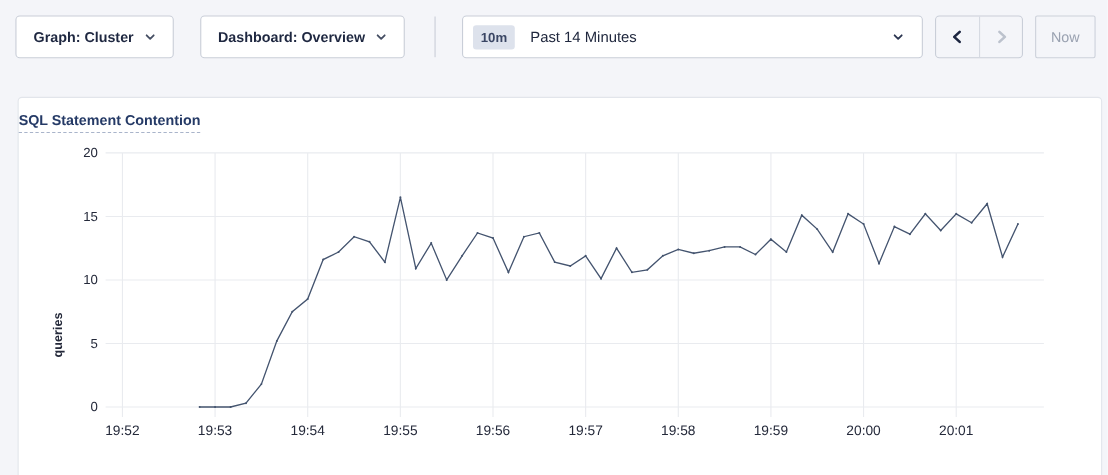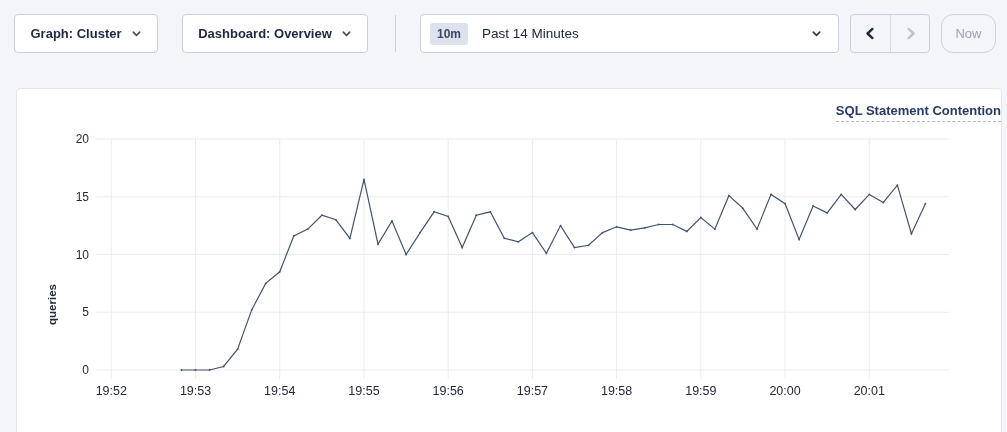--- a/index.html
+++ b/index.html
@@ -41,30 +41,30 @@
     border:1px solid #c9ced8; border-radius:4px; display:flex;
   }
   .arrow-btn { width:50%; display:flex; align-items:center; justify-content:center; cursor:pointer; }
   .arrow-btn + .arrow-btn { border-left:1px solid #d6dae2; }
   .arrow-btn svg { width:13px; height:13px; }
   .arrow-btn polyline { fill:none; stroke-width:2.2; stroke-linecap:round; stroke-linejoin:round; }
   .arrow-prev polyline { stroke:#1c2540; }
   .arrow-next polyline { stroke:#bcc2cd; }
   .now-btn {
     position:absolute; left:941px; top:14px; width:55px; height:39px;
-    background:transparent; border:1px solid #ccd1da; border-radius:12px;
+    background:transparent; border:1px solid #ccd1da; border-radius:2px;
     font-family:"Liberation Sans", sans-serif;
     font-size:13px; color:#9aa2b1; display:flex; align-items:center; justify-content:center;
   }
   
   .card {
     position:absolute; left:16px; top:88px; width:986px; height:352px;
     background:#fff; border:1px solid #e2e5eb; border-radius:4px;
   }
-  .card-title-row { position:absolute; top:12px; left:0; width:100%; text-align:right; }
+  .card-title-row { position:absolute; top:12px; left:0; width:100%; text-align:left; }
   .card-title {
     display:inline-block; font-size:13px; font-weight:700; color:#253a66;
     padding-bottom:3px; border-bottom:1px dashed #a9b4ca; cursor:help;
   }
   .chart-svg { position:absolute; left:0; top:0; width:986px; height:344px; }
 </style>
 </head>
 <body>
 
 <div class="screen">

